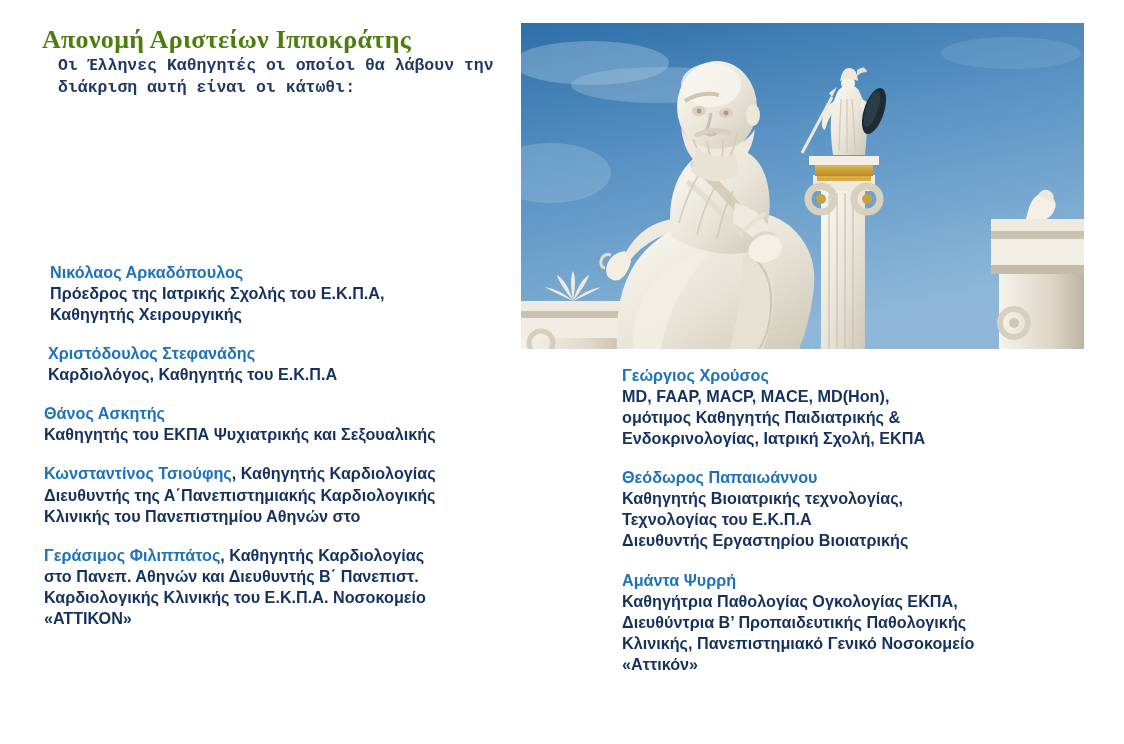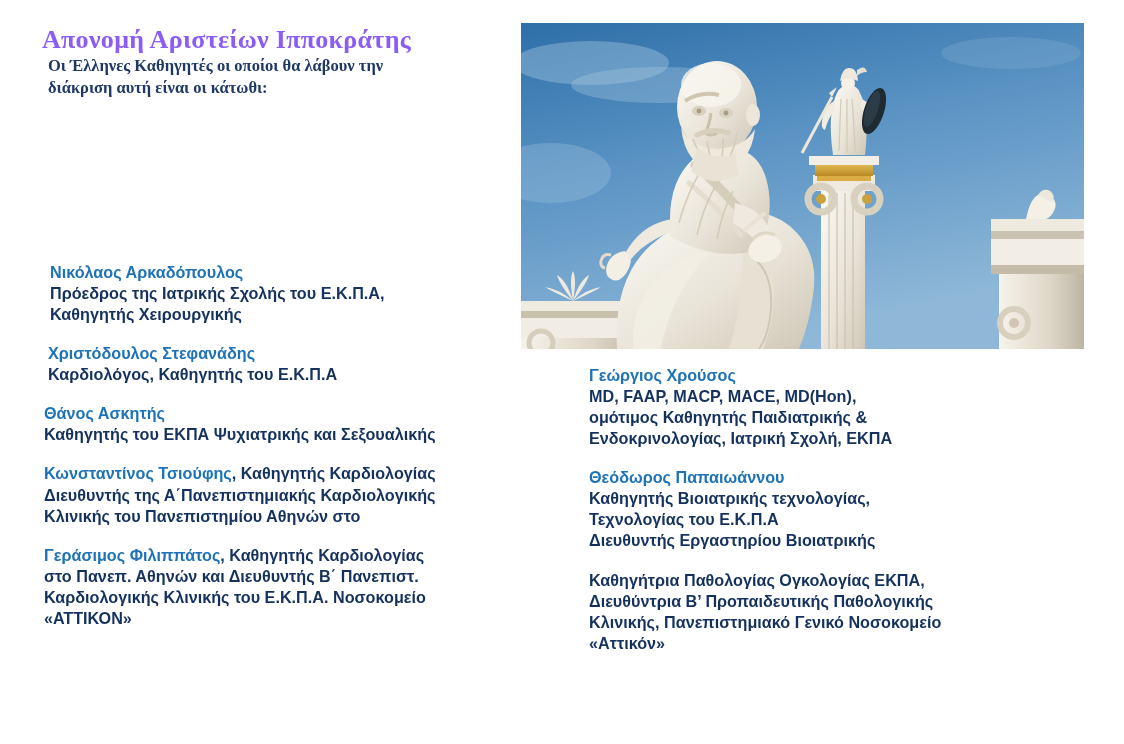--- a/index.html
+++ b/index.html
@@ -28,32 +28,32 @@
     position: absolute;
     left: 40px;
     top: 26px;
     width: 500px;
   }
   .deck-title {
     font-family: "Liberation Serif", "DejaVu Serif", serif;
     font-weight: bold;
     font-size: 26px;
     line-height: 1.05;
-    color: #8b5cf6;
+    color: #4d7c0f;
     letter-spacing: 0.3px;
     margin: 0 0 2px 2px;
     white-space: nowrap;
   }
   .deck-subtitle {
-    font-family: Liberation Serif, serif;
+    font-family: Liberation Mono, monospace;
     font-weight: bold;
     font-size: 16.5px;
     line-height: 1.32;
     color: #1F3864;
-    margin: 0 0 0 8px;
+    margin: 0 0 0 18px;
   }
   .deck-subtitle .sub-line { display: block; white-space: nowrap; }
 
   
   .photo-frame {
     position: absolute;
     left: 521px;
     top: 23px;
     width: 563px;
     height: 326px;
@@ -65,21 +65,21 @@
   
   .col {
     position: absolute;
   }
   .col-left {
     left: 44px;
     top: 262px;
     width: 530px;
   }
   .col-right {
-    left: 583px;
+    left: 616px;
     top: 365px;
     width: 500px;
   }
 
   .entry {
     margin: 0 0 18px 0;
     font-size: 16.2px;
     line-height: 1.30;
     font-weight: bold;
     color: #15325E;
@@ -347,20 +347,23 @@
     <div class="entry indent-1">
       <span class="name-line">
         <span class="person-name">Θεόδωρος Παπαιωάννου</span><span class="detail"></span><span class="detail"></span>
       </span>
       <span class="detail detail-line">Καθηγητής Βιοιατρικής τεχνολογίας,</span>
       <span class="detail detail-line">Τεχνολογίας του Ε.Κ.Π.Α</span>
       <span class="detail detail-line">Διευθυντής Εργαστηρίου Βιοιατρικής</span>
     </div>
 
     <div class="entry indent-1">
+      <span class="name-line">
+        <span class="person-name">Αμάντα Ψυρρή</span><span class="detail"></span><span class="detail"></span>
+      </span>
       <span class="detail detail-line">Καθηγήτρια Παθολογίας Ογκολογίας ΕΚΠΑ,</span>
       <span class="detail detail-line">Διευθύντρια Β’ Προπαιδευτικής Παθολογικής</span>
       <span class="detail detail-line">Κλινικής, Πανεπιστημιακό Γενικό Νοσοκομείο</span>
       <span class="detail detail-line">«Αττικόν»</span>
     </div>
 
   </div>
 
 </div>
 

